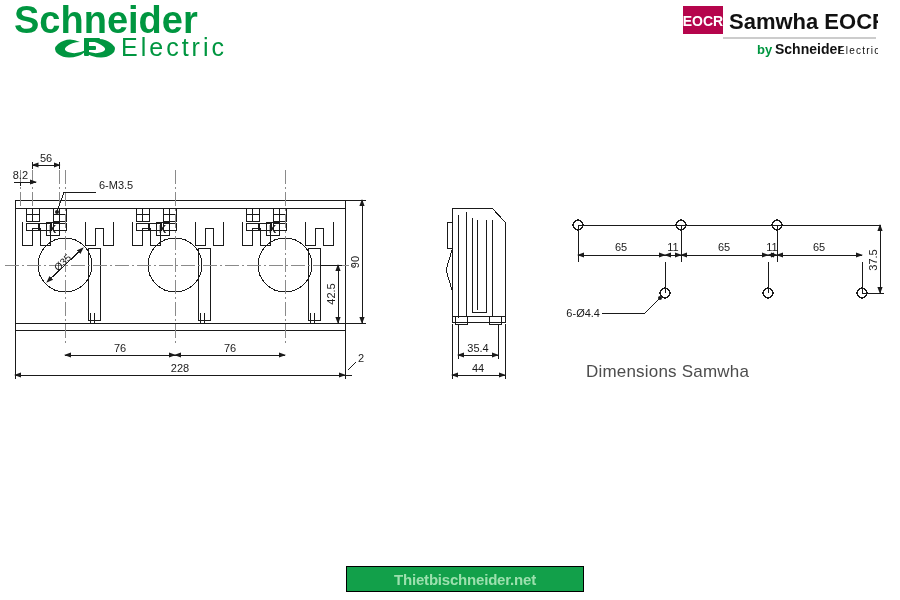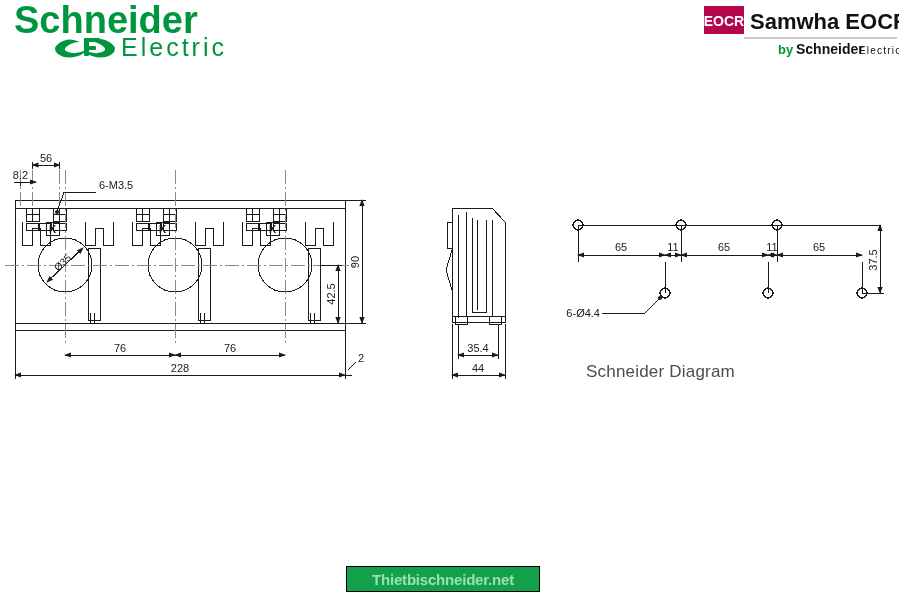--- a/index.html
+++ b/index.html
@@ -9,39 +9,39 @@
     font-family:"Liberation Sans", sans-serif;
     position:relative;overflow:hidden;
   }
   .page{position:relative;width:900px;height:600px;border-radius:10px;}
 
   
   .se-logo{position:absolute;left:14px;top:2px;width:260px;height:60px;}
   .se-logo svg{display:block;}
 
   
-  .eocr-logo{position:absolute;left:704px;top:4px;width:195px;height:56px;}
+  .eocr-logo{position:absolute;left:683px;top:4px;width:195px;height:56px;}
   .eocr-logo svg{display:block;}
 
   
   .drawing{position:absolute;left:0;top:130px;width:900px;height:280px;}
   .drawing svg{display:block;}
 
   
   .caption{
     position:absolute;left:586px;top:362px;
     font-size:17px;color:#4d4d4d;letter-spacing:.2px;
     font-family:"Liberation Sans", sans-serif;
     white-space:nowrap;
   }
 
   
   .banner{
     position:absolute;left:346px;top:566px;
-    width:194px;height:26px;
+    width:238px;height:26px;
     background:#12a04a;border:1px solid #000;
     box-sizing:border-box;
     display:flex;align-items:center;justify-content:center;
   }
   .banner-text{
     color:#9ce0ae;font-size:15px;font-weight:bold;
     font-family:"Liberation Sans", sans-serif;
     letter-spacing:-.2px;
   }
 </style>
@@ -342,19 +342,19 @@
         <text x="673" y="121" text-anchor="middle">11</text>
         <text x="724" y="121" text-anchor="middle">65</text>
         <text x="772" y="121" text-anchor="middle">11</text>
         <text x="819" y="121" text-anchor="middle">65</text>
         <text x="0" y="0" transform="translate(877,130) rotate(-90)" text-anchor="middle">37.5</text>
         <text x="600" y="187" text-anchor="end">6-Ø4.4</text>
       </g>
     </svg>
   </div>
 
-  <div class="caption">Schneider Diagram</div>
+  <div class="caption">Dimensions Samwha</div>
 
   <div class="banner">
     <span class="banner-text">Thietbischneider.net</span>
   </div>
 
 </div>
 
 </body></html>

